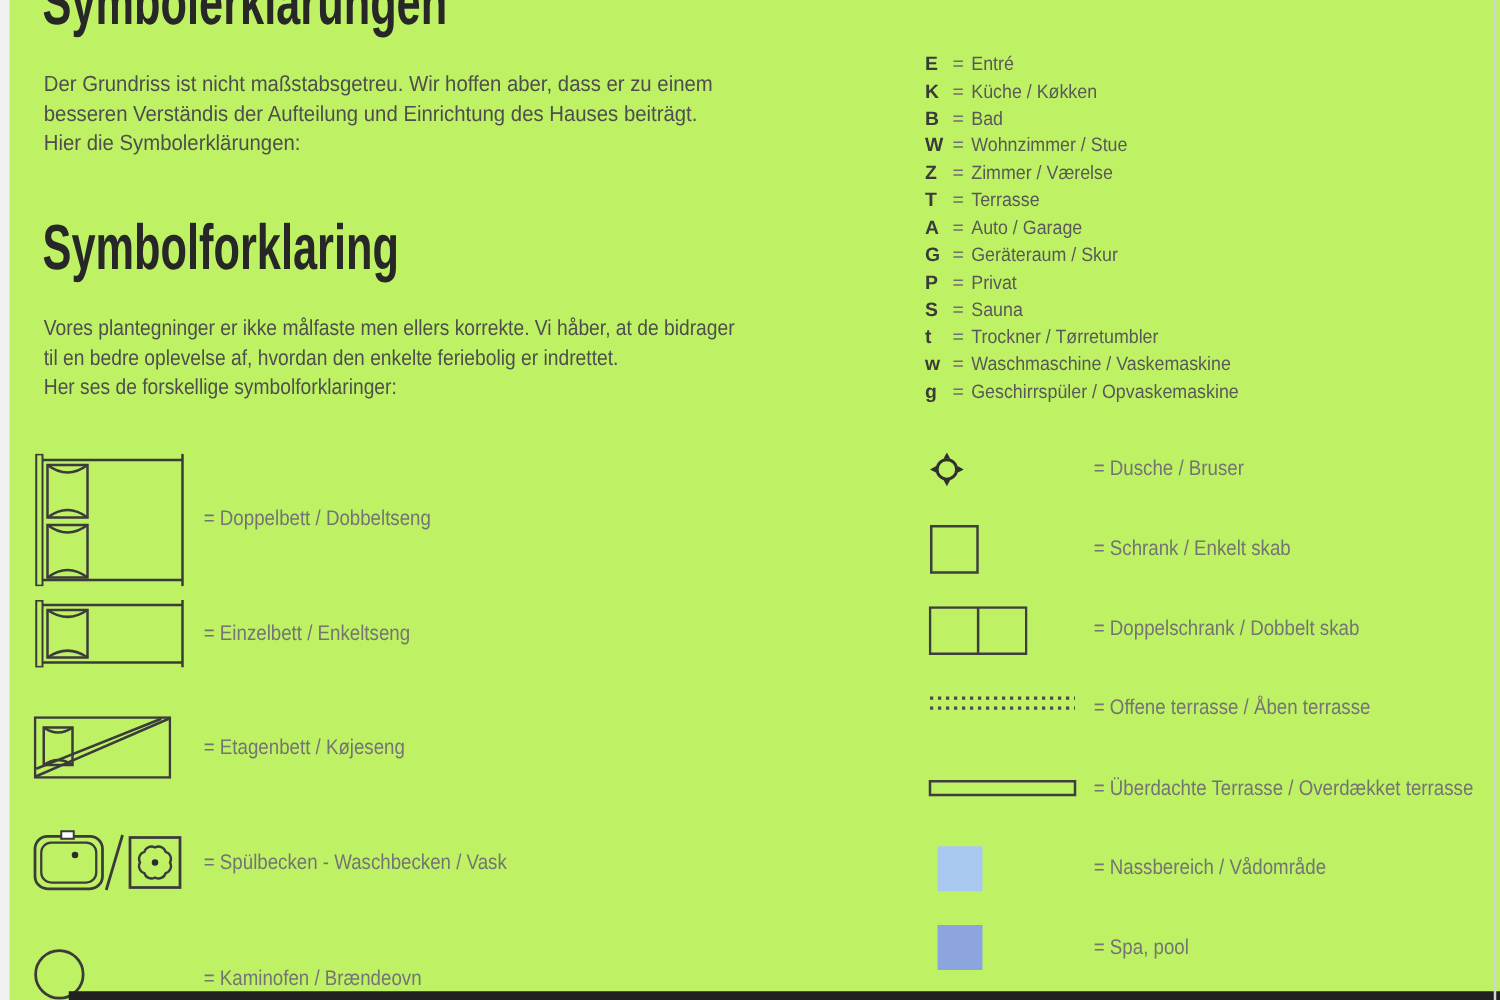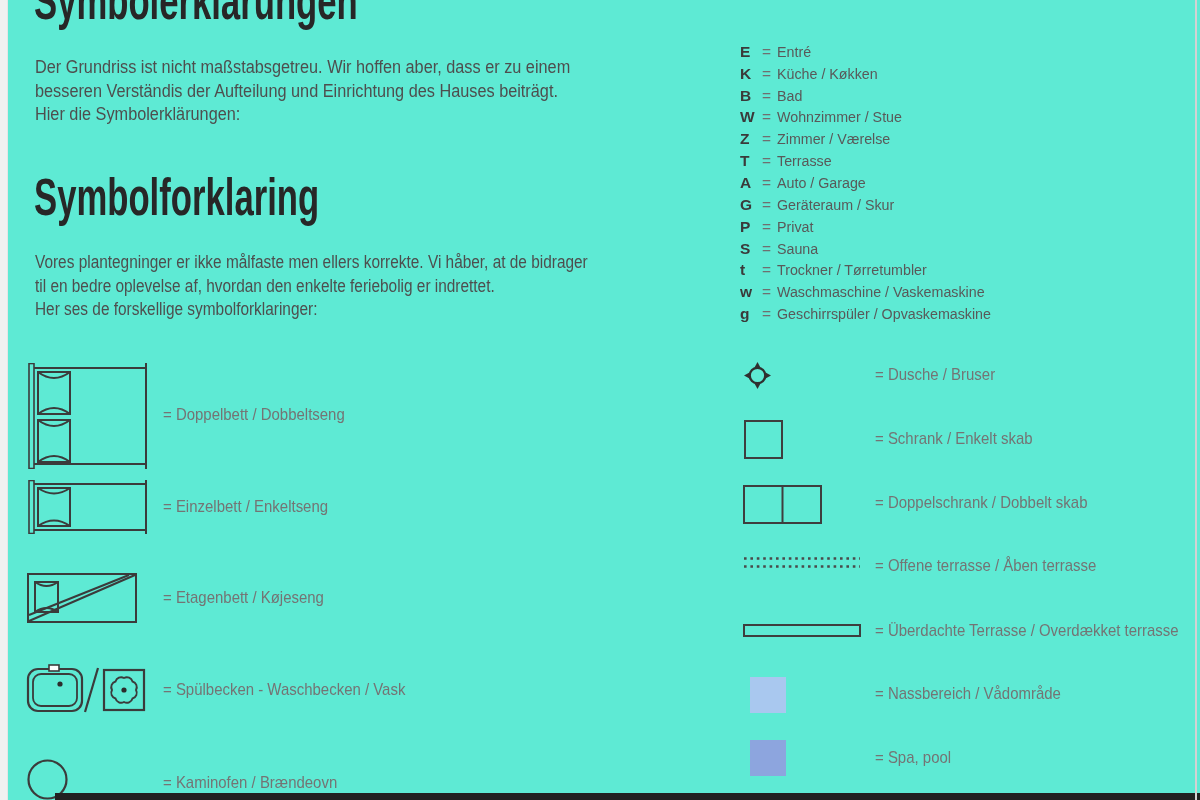--- a/index.html
+++ b/index.html
@@ -1,18 +1,18 @@
 <!DOCTYPE html>
 <html><head>
 <meta charset="utf-8">
 <style>
   html,body { margin:0; padding:0; }
   .page {
     position:relative; width:1200px; height:800px;
-    background:#5eead4; overflow:hidden;
+    background:#bef264; overflow:hidden;
     font-family:"Liberation Sans", sans-serif;
   }
   .edge-left  { position:absolute; left:0; top:0; width:7px; height:800px; background:#f1f1f1; border-right:1px solid #e6e6e6; }
   .edge-right { position:absolute; left:1195px; top:0; width:2px; height:800px; background:#d2d2d2; }
   .heading {
     position:absolute; font-size:51px; font-weight:700; color:#272727;
     line-height:1; white-space:nowrap;
     transform:scaleX(0.68); transform-origin:0 0;
   }
   .h-de { left:34px; top:-24px; }

